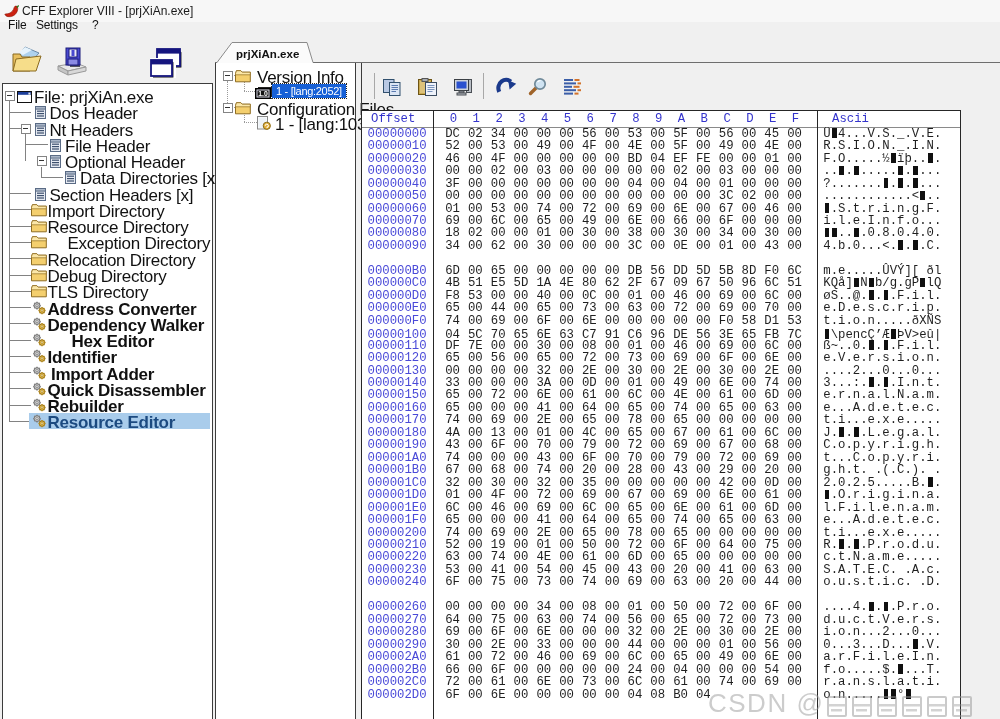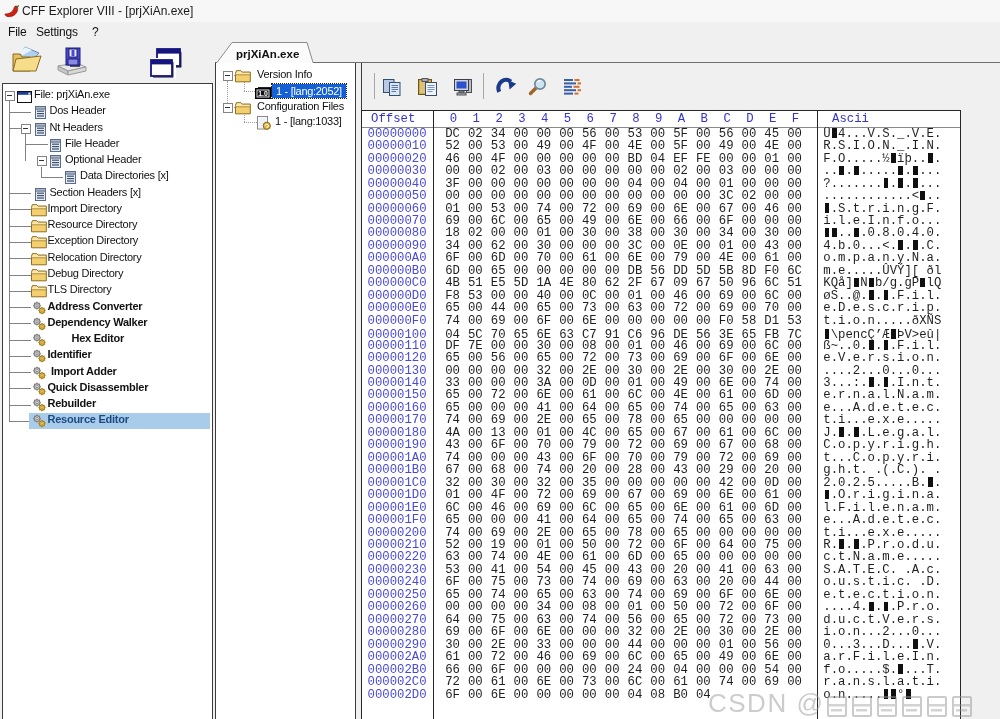--- a/index.html
+++ b/index.html
@@ -1,30 +1,30 @@
 <!DOCTYPE html>
 <html><head><meta charset="utf-8">
 <style>
 html,body{margin:0;padding:0;width:1000px;height:719px;overflow:hidden;
  background:#f0f0f0;font-family:"Liberation Sans",sans-serif;}
 .abs{position:absolute;}
 #title{position:absolute;left:0;top:0;width:1000px;height:22px;background:#f7f7f7;}
 #title span{position:absolute;left:22px;top:4px;font-size:12px;color:#1a1a1a;}
-#menu{position:absolute;left:0;top:22px;width:864px;height:20px;}
+#menu{position:absolute;left:0;top:15px;width:864px;height:20px;}
 #menu span{position:absolute;top:3px;font-size:12px;letter-spacing:-0.2px;color:#111;}
 #lpanel{position:absolute;left:2px;top:83px;width:209px;height:637px;background:#fff;
  border:1px solid #3c3c3c;border-bottom:none;}
 .ln{position:absolute;background:#828282;}
 .lnd{position:absolute;background:none;}
 .lnd[style*="height:1px"]{border-top:1px dotted #9a9a9a;}
 .lnd[style*="width:1px"]{border-left:1px dotted #9a9a9a;}
 .eb{position:absolute;width:8px;height:8px;background:#fff;border:1px solid #848484;}
 .ebm{position:absolute;width:5px;height:1px;background:#333;}
 .ti{position:absolute;}
-.tt{position:absolute;font-size:11px;letter-spacing:-0.25px;color:#111;white-space:pre;}
+.tt{position:absolute;font-size:17px;letter-spacing:-0.25px;color:#111;white-space:pre;}
 #tabline{position:absolute;left:215px;top:62px;width:785px;height:1px;background:#6e6e6e;}
 #tab{position:absolute;left:216px;top:42px;}
 #tabtext{position:absolute;left:236px;top:47.5px;font-size:11.5px;font-weight:bold;color:#111;}
 #spanel{position:absolute;left:215px;top:63px;width:141px;height:656px;background:#fff;
  border-left:1px solid #3c3c3c;border-right:1px solid #3c3c3c;box-sizing:border-box;}
 #hpanel{position:absolute;left:361px;top:63px;width:600px;height:656px;
  border-left:1px solid #3c3c3c;box-sizing:border-box;}
 .tsep{position:absolute;top:73px;width:1px;height:26px;background:#a8a8a8;}
 #htable{position:absolute;left:361px;top:110px;width:600px;height:609px;background:#fff;
  border-top:1px solid #262626;border-left:1px solid #262626;border-right:1px solid #262626;box-sizing:border-box;}
@@ -177,21 +177,21 @@
 <div class="tt" style="left:44.5px;top:117.9px;text-align:right;">Import Directory</div>
 <div class="ti" style="left:27.5px;top:135.2px"><svg width="16" height="13" viewBox="0 0 16 13">
         <path d="M0.5 3.5 L0.5 11.8 L15.3 11.8 L15.3 2.2 L7.2 2.2 L5.8 0.7 L1.5 0.7 Z" fill="#f4cf6e" stroke="#8f6d22"></path>
         <path d="M0.5 4.8 L15.3 4.8 L15.3 2.2 L7.2 2.2 L5.8 0.7 L1.5 0.7 L0.5 3.5 Z" fill="#fbe7a9" stroke="#8f6d22" stroke-width="0.7"></path>
       </svg></div>
 <div class="tt" style="left:44.5px;top:134.2px;">Resource Directory</div>
 <div class="ti" style="left:27.5px;top:151.4px"><svg width="16" height="13" viewBox="0 0 16 13">
         <path d="M0.5 3.5 L0.5 11.8 L15.3 11.8 L15.3 2.2 L7.2 2.2 L5.8 0.7 L1.5 0.7 Z" fill="#f4cf6e" stroke="#8f6d22"></path>
         <path d="M0.5 4.8 L15.3 4.8 L15.3 2.2 L7.2 2.2 L5.8 0.7 L1.5 0.7 L0.5 3.5 Z" fill="#fbe7a9" stroke="#8f6d22" stroke-width="0.7"></path>
       </svg></div>
-<div class="tt" style="left:44.5px;top:150.4px;">Exception Directory</div>
+<div class="tt" style="left:44.5px;top:150.4px;padding-left:20px;">Exception Directory</div>
 <div class="ti" style="left:27.5px;top:167.7px"><svg width="16" height="13" viewBox="0 0 16 13">
         <path d="M0.5 3.5 L0.5 11.8 L15.3 11.8 L15.3 2.2 L7.2 2.2 L5.8 0.7 L1.5 0.7 Z" fill="#f4cf6e" stroke="#8f6d22"></path>
         <path d="M0.5 4.8 L15.3 4.8 L15.3 2.2 L7.2 2.2 L5.8 0.7 L1.5 0.7 L0.5 3.5 Z" fill="#fbe7a9" stroke="#8f6d22" stroke-width="0.7"></path>
       </svg></div>
 <div class="tt" style="left:44.5px;top:166.7px;">Relocation Directory</div>
 <div class="ti" style="left:27.5px;top:184.0px"><svg width="16" height="13" viewBox="0 0 16 13">
         <path d="M0.5 3.5 L0.5 11.8 L15.3 11.8 L15.3 2.2 L7.2 2.2 L5.8 0.7 L1.5 0.7 Z" fill="#f4cf6e" stroke="#8f6d22"></path>
         <path d="M0.5 4.8 L15.3 4.8 L15.3 2.2 L7.2 2.2 L5.8 0.7 L1.5 0.7 L0.5 3.5 Z" fill="#fbe7a9" stroke="#8f6d22" stroke-width="0.7"></path>
       </svg></div>
 <div class="tt" style="left:44.5px;top:183.0px;">Debug Directory</div>
@@ -445,25 +445,20 @@
 <div class="hr" style="top:116.48px">
       <span class="of">00000080</span>
       <span class="hx">18 02 00 00 01 00 30 00 38 00 30 00 34 00 30 00</span>
       <span class="as"><i class="bk"></i><i class="bk"></i>..<i class="bk"></i>.0.8.0.4.0.</span>
     </div>
 <div class="hr" style="top:128.94px">
       <span class="of">00000090</span>
       <span class="hx">34 00 62 00 30 00 00 00 3C 00 0E 00 01 00 43 00</span>
       <span class="as">4.b.0...&lt;.<i class="bk"></i>.<i class="bk"></i>.C.</span>
     </div>
-<div class="hr" style="top:141.40px">
-      <span class="of">000000A0</span>
-      <span class="hx">6F 00 6D 00 70 00 61 00 6E 00 79 00 4E 00 61 00</span>
-      <span class="as">o.m.p.a.n.y.N.a.</span>
-    </div>
 <div class="hr" style="top:153.86px">
       <span class="of">000000B0</span>
       <span class="hx">6D 00 65 00 00 00 00 00 DB 56 DD 5D 5B 8D F0 6C</span>
       <span class="as">m.e.....ÛVÝ][ ðl</span>
     </div>
 <div class="hr" style="top:166.32px">
       <span class="of">000000C0</span>
       <span class="hx">4B 51 E5 5D 1A 4E 80 62 2F 67 09 67 50 96 6C 51</span>
       <span class="as">KQå]<i class="bk"></i>N<i class="bk"></i>b/g.gP<i class="bk"></i>lQ</span>
     </div>
@@ -580,25 +575,20 @@
 <div class="hr" style="top:452.90px">
       <span class="of">00000230</span>
       <span class="hx">53 00 41 00 54 00 45 00 43 00 20 00 41 00 63 00</span>
       <span class="as">S.A.T.E.C. .A.c.</span>
     </div>
 <div class="hr" style="top:465.36px">
       <span class="of">00000240</span>
       <span class="hx">6F 00 75 00 73 00 74 00 69 00 63 00 20 00 44 00</span>
       <span class="as">o.u.s.t.i.c. .D.</span>
     </div>
-<div class="hr" style="top:477.82px">
-      <span class="of">00000250</span>
-      <span class="hx">65 00 74 00 65 00 63 00 74 00 69 00 6F 00 6E 00</span>
-      <span class="as">e.t.e.c.t.i.o.n.</span>
-    </div>
 <div class="hr" style="top:490.28px">
       <span class="of">00000260</span>
       <span class="hx">00 00 00 00 34 00 08 00 01 00 50 00 72 00 6F 00</span>
       <span class="as">....4.<i class="bk"></i>.<i class="bk"></i>.P.r.o.</span>
     </div>
 <div class="hr" style="top:502.74px">
       <span class="of">00000270</span>
       <span class="hx">64 00 75 00 63 00 74 00 56 00 65 00 72 00 73 00</span>
       <span class="as">d.u.c.t.V.e.r.s.</span>
     </div>

